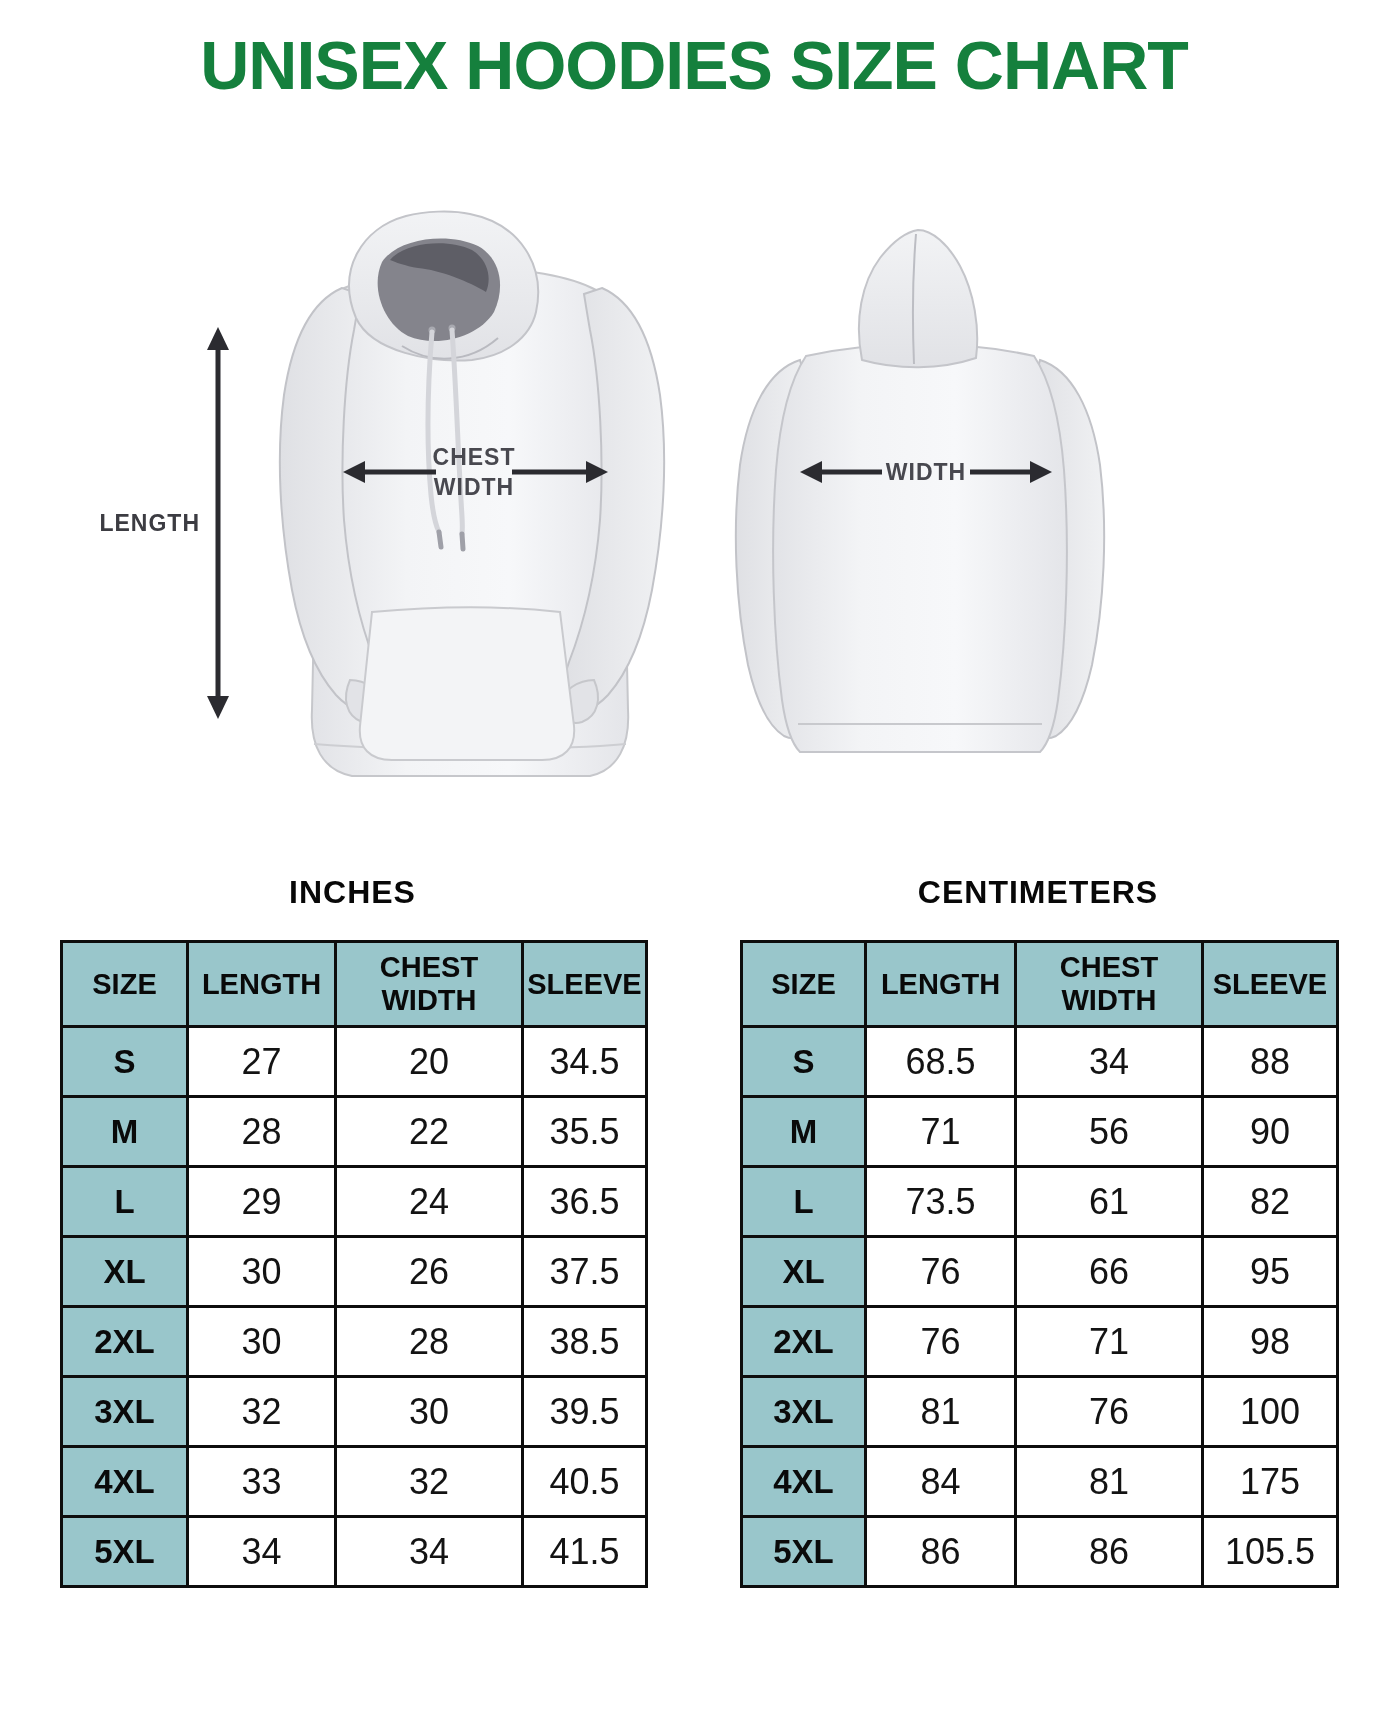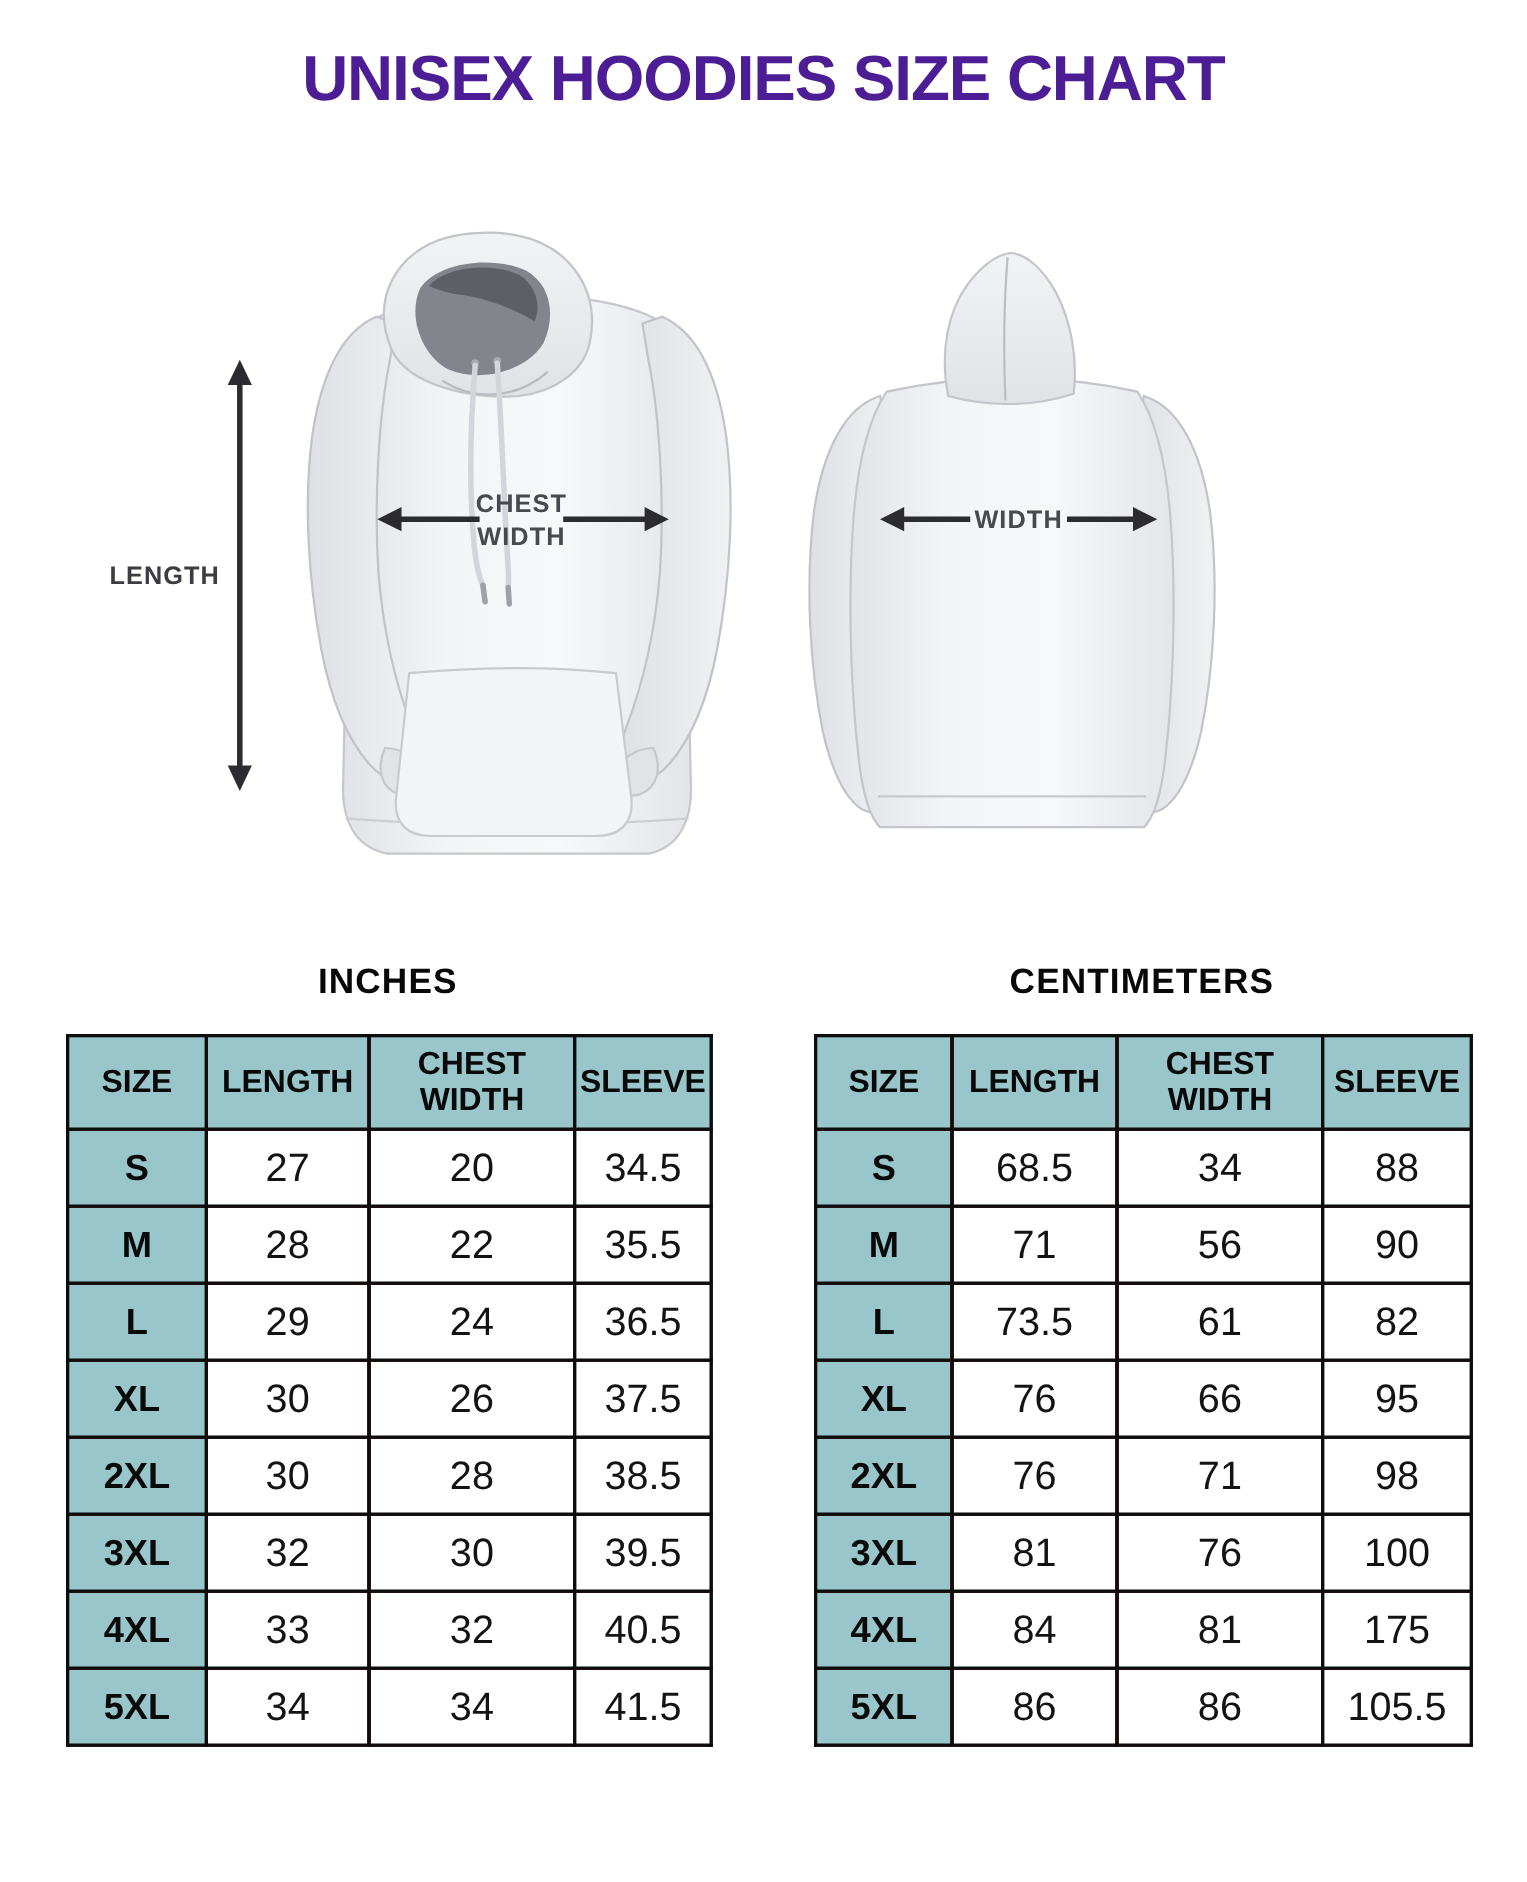--- a/index.html
+++ b/index.html
@@ -6,26 +6,26 @@
   .page{
     position:relative;
     width:1388px;
     height:1711px;
     background:#ffffff;
     font-family:"Liberation Sans", sans-serif;
     overflow:hidden;
   }
   .main-title{
     position:absolute;
-    top:38px; left:0; width:100%;
+    top:26px; left:0; width:100%;
     text-align:center;
-    font-size:58px;
+    font-size:68px;
     font-weight:bold;
     letter-spacing:-1px;
-    color:#4c1d95;
+    color:#15803d;
     white-space:nowrap;
   }
   .diagram-wrap{
     position:absolute;
     top:170px; left:0;
     width:1388px; height:640px;
   }
   .unit-title{
     position:absolute;
     top:874px;
@@ -36,21 +36,21 @@
     color:#080808;
   }
   .unit-title.inches{ left:60px; width:585px; }
   .unit-title.cm{ left:740px; width:596px; }
 
   table.size-table{
     position:absolute;
     top:940px;
     border-collapse:collapse;
     table-layout:fixed;
-    background:#7f1d1d;
+    background:#e5e5e5;
   }
   table.size-table.inches{ left:60px; }
   table.size-table.cm{ left:740px; }
   .size-table td, .size-table th{
     border:3px solid #0d0d0d;
     text-align:center;
     vertical-align:middle;
     padding:0;
     overflow:hidden;
   }

